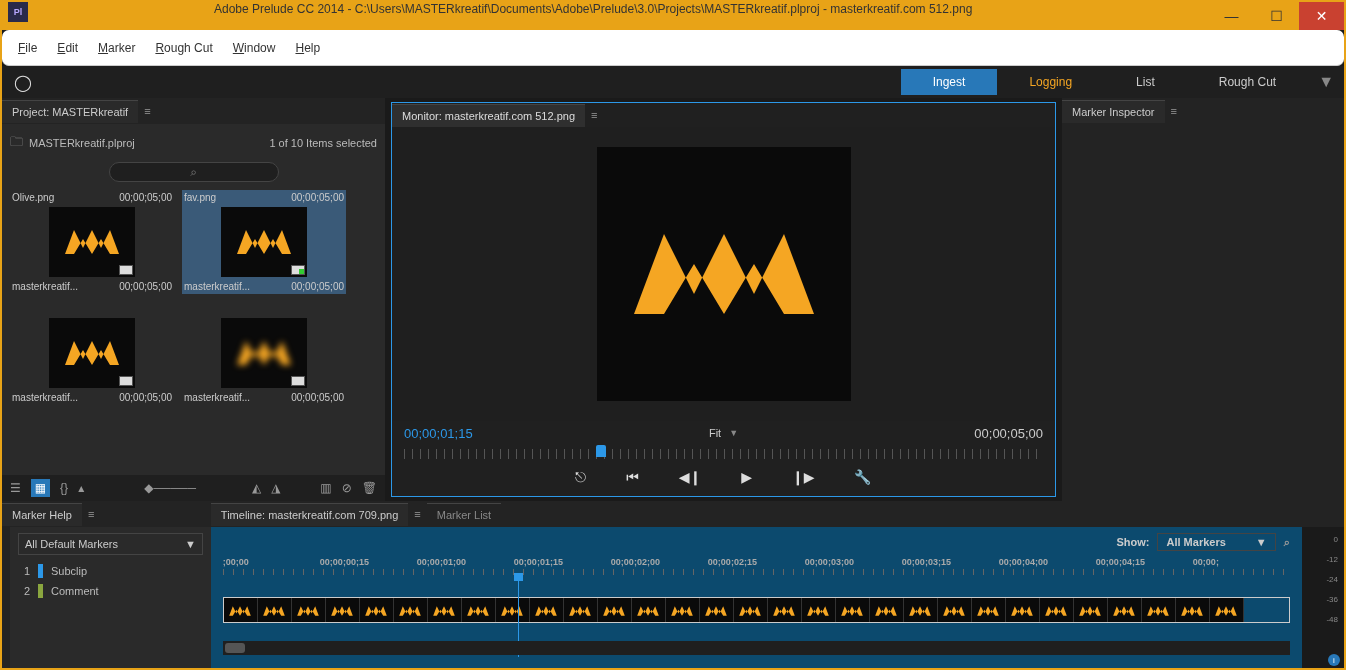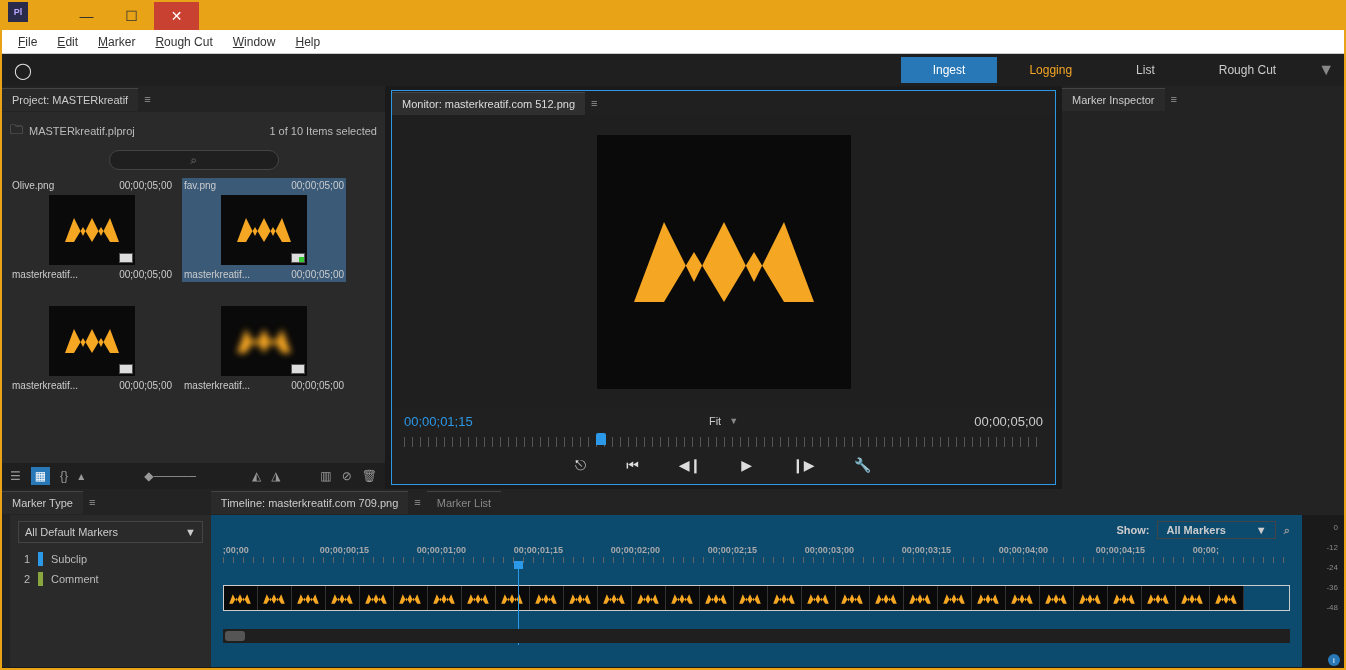--- a/index.html
+++ b/index.html
@@ -7,21 +7,21 @@
 
 
 .titlebar { height: 28px; background: #e8a317; display: flex; align-items: flex-start; gap: 30px; }
 .titlebar-icon { width: 20px; height: 20px; background: #2a2a4a; margin: 0 6px; display: flex; align-items: center; justify-content: center; color: #b8a8ff; font-size: 9px; font-weight: bold; }
 .titlebar-title { flex: 1; color: #333; font-size: 12px; padding-left: 150px; }
 .window-controls { display: flex; }
 .window-control { width: 45px; height: 28px; display: flex; align-items: center; justify-content: center; color: #333; font-size: 14px; cursor: pointer; }
 .window-control.close { background: #c94130; color: #fff; }
 
 
-.menubar { height: 24px; background: #fff; display: flex; align-items: center; padding: 0 6px; border-bottom: 1px solid #ccc; }
+.menubar { height: 36px; background: #fff; display: flex; align-items: center; padding: 0 6px; border-bottom: 1px solid #ccc; border-radius: 7px; }
 .menu-item { padding: 2px 10px; font-size: 12px; color: #333; cursor: pointer; }
 .menu-item:first-letter { text-decoration: underline; }
 
 
 .workspacebar { height: 32px; background: #1f1f1f; display: flex; align-items: center; }
 .cc-logo { margin: 0 12px; color: #ddd; font-size: 16px; }
 .workspace-spacer { flex: 1; }
 .ws-btn { padding: 6px 32px; font-size: 12px; color: #ccc; cursor: pointer; }
 .ws-btn.active { background: #2878b8; color: #fff; }
 .ws-btn.highlight { color: #f5a623; }
@@ -113,20 +113,21 @@
 .am-info { position: absolute; right: 4px; bottom: 2px; width: 12px; height: 12px; border-radius: 50%; background: #2878b8; color: #fff; font-size: 8px; display: flex; align-items: center; justify-content: center; cursor: pointer; }
 
 
 .m-shape { fill: #f5a623; }
 </style>
 </head>
 <body>
 
 <div class="titlebar">
   <div class="titlebar-icon">Pl</div>
+  <div class="titlebar-title">Adobe Prelude CC 2014 - C:\Users\MASTERkreatif\Documents\Adobe\Prelude\3.0\Projects\MASTERkreatif.plproj - masterkreatif.com 512.png</div>
   <div class="window-controls">
     <div class="window-control">—</div>
     <div class="window-control">☐</div>
     <div class="window-control close">✕</div>
   </div>
 </div>
 
 <div class="menubar">
   <div class="menu-item">File</div>
   <div class="menu-item">Edit</div>
@@ -285,21 +286,21 @@
     <div class="panel-tab">
       <div class="tab">Marker Inspector</div>
       <div class="pane-menu">≡</div>
     </div>
   </div>
 </div>
 
 <div class="lower">
   <div class="marker-type">
     <div class="panel-tab">
-      <div class="tab">Marker Type</div>
+      <div class="tab">Marker Help</div>
       <div class="pane-menu">≡</div>
     </div>
     <div class="mt-body">
       <div class="mt-select">
         <span>All Default Markers</span>
         <span>▼</span>
       </div>
       <div id="mt-rows">
           <div class="mt-row">
             <span class="mt-num">1</span>

